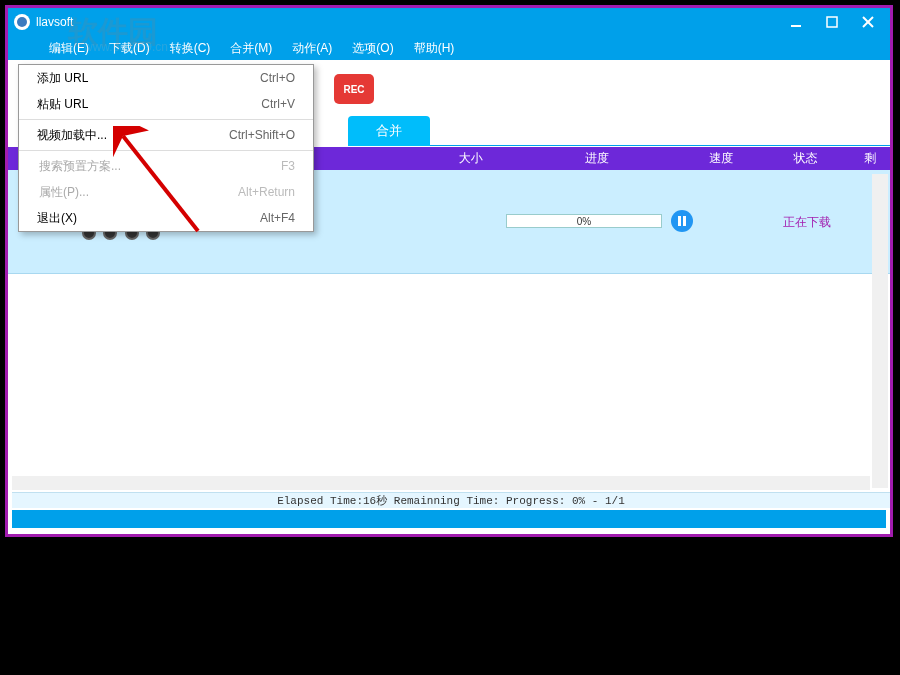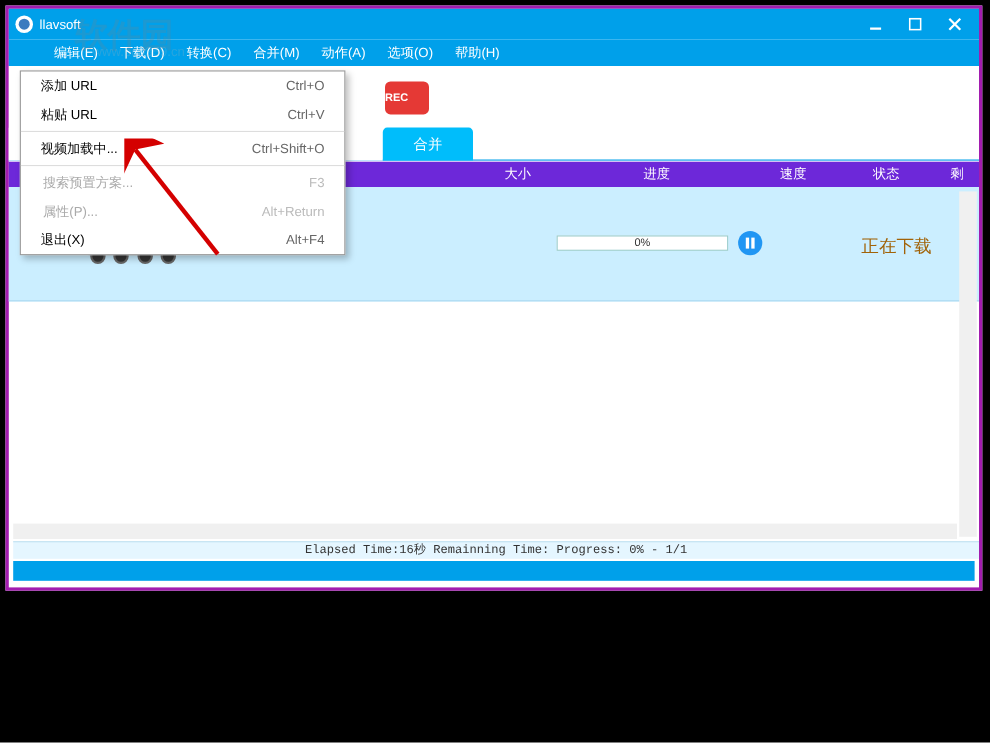--- a/index.html
+++ b/index.html
@@ -9,42 +9,42 @@
   .title-icon { width: 16px; height: 16px; margin: 0 6px; background: #fff; border-radius: 50%; display: flex; align-items: center; justify-content: center; }
   .title-icon::before { content: ""; width: 10px; height: 10px; background: #3b7bbf; border-radius: 50%; }
   .title-text { font-size: 12px; color: #fff; }
   .win-controls { position: absolute; right: 4px; top: 0; display: flex; }
   .win-btn { width: 36px; height: 28px; display: flex; align-items: center; justify-content: center; color: #fff; cursor: pointer; font-size: 14px; }
   .menubar { height: 24px; background: #00a0ea; display: flex; align-items: center; padding-left: 31px; color: #fff; font-size: 12px; }
   .menubar-item { padding: 0 10px; cursor: pointer; }
   .watermark { position: absolute; top: 4px; left: 60px; font-size: 30px; font-weight: bold; color: rgba(128,128,128,0.22); pointer-events: none; }
   .watermark2 { position: absolute; top: 32px; left: 76px; font-size: 12px; color: rgba(180,180,180,0.22); pointer-events: none; }
   .toolbar-area { height: 56px; background: #fff; position: relative; }
-  .rec-btn { position: absolute; left: 342px; top: 14px; width: 40px; height: 30px; background: #e53935; border-radius: 5px; display: flex; align-items: center; justify-content: flex-start; color: #fff; font-size: 10px; font-weight: bold; cursor: pointer; }
+  .rec-btn { position: absolute; left: 326px; top: 14px; width: 40px; height: 30px; background: #e53935; border-radius: 5px; display: flex; align-items: center; justify-content: center; color: #fff; font-size: 10px; font-weight: bold; cursor: pointer; }
   .tab-row { height: 30px; display: flex; position: relative; background: #fff; border-bottom: 1px solid #00a0ea; }
   .tabs-left-fill { width: 340px; height: 30px; background:#fff; }
   .tab { padding: 0 28px; height:30px; display:flex; align-items:center; font-size:13px; border-top-left-radius:4px; border-top-right-radius:4px; cursor:pointer; }
   .tab.inactive { background: #00bdfb; color:#fff; margin-left: 0px; }
   .table-header { height: 24px; background: #6d28d9; color:#fff; font-size:12px; display:flex; border-top:1px solid #fff; }
   .th { display:flex; align-items:center; justify-content:center; border-right: 0px solid rgba(255,255,255,0.3); }
   .th1 { width: 508px; justify-content:flex-end; padding-right: 30px; }
   .th2 { width: 170px; }
   .th3 { width: 80px; }
   .th4 { width: 90px; align-items: center; }
   .th5 { width: 40px; }
   .row1 { height: 104px; background:#cbeeff; border-bottom:1px solid #a8d8f0; display:flex; align-items:center; position:relative; }
   .file-icon { position:absolute; left: 66px; top: 22px; width: 90px; height: 56px; }
   .file-body { width: 90px; height: 40px; background:#dedede; border:2px solid #888; border-radius:6px 6px 8px 8px; position:relative; }
   .file-wheels { position:absolute; bottom:-10px; left:6px; width:78px; height:14px; display:flex; justify-content:space-between; }
   .wheel { width:14px; height:14px; background:#333; border-radius:50%; border:2px solid #666; }
   .progress-wrap { position:absolute; left: 498px; top: 44px; width: 156px; height: 14px; background:#fff; border:1px solid #9cc; display:flex; align-items:center; justify-content:center; font-size:10px; color:#333; }
   .pause-btn { position:absolute; left: 663px; top: 40px; width:22px; height:22px; border-radius:50%; background:#2196f3; display:flex; align-items:center; justify-content:center; cursor:pointer; }
   .pause-btn::before { content:""; width:3px; height:10px; background:#fff; margin-right:2px; }
   .pause-btn::after { content:""; width:3px; height:10px; background:#fff; }
-  .status-text { position:absolute; left: 775px; top:44px; font-size:16px; color:#a16207; }
+  .status-text { position:absolute; left: 775px; top:44px; font-size:12px; color:#a21caf; }
   .footer-strip { position:absolute; bottom:6px; left:4px; right:4px; height:18px; background:#00a0ea; }
   .status-bar { position:absolute; bottom:26px; left:4px; right:0; height:16px; background:#e5f6ff; color:#333; font-family: "Courier New", monospace; font-size:11px; text-align:center; line-height:16px; border-top:1px solid #c0e0f0; }
   .scrollbar-v { position:absolute; right:2px; top:166px; width:16px; bottom:46px; background:#f0f0f0; }
   .scrollbar-h { position:absolute; left:4px; right:20px; bottom:44px; height:14px; background:#f0f0f0; }
   
   .dropdown { position:absolute; left:10px; top:56px; width:296px; background:#fff; border:1px solid #999; box-shadow: 3px 3px 6px rgba(0,0,0,0.25); font-size:12px; z-index:50; }
   .dd-item { display:flex; align-items:center; height:26px; padding-left: 18px; cursor:pointer; position:relative; }
   .dd-item .shortcut { position:absolute; right:18px; color:#666; }
   .dd-item.disabled { color:#aaa; cursor:default;padding-left:20px; }
   .dd-item.disabled .shortcut { color:#bbb; }

